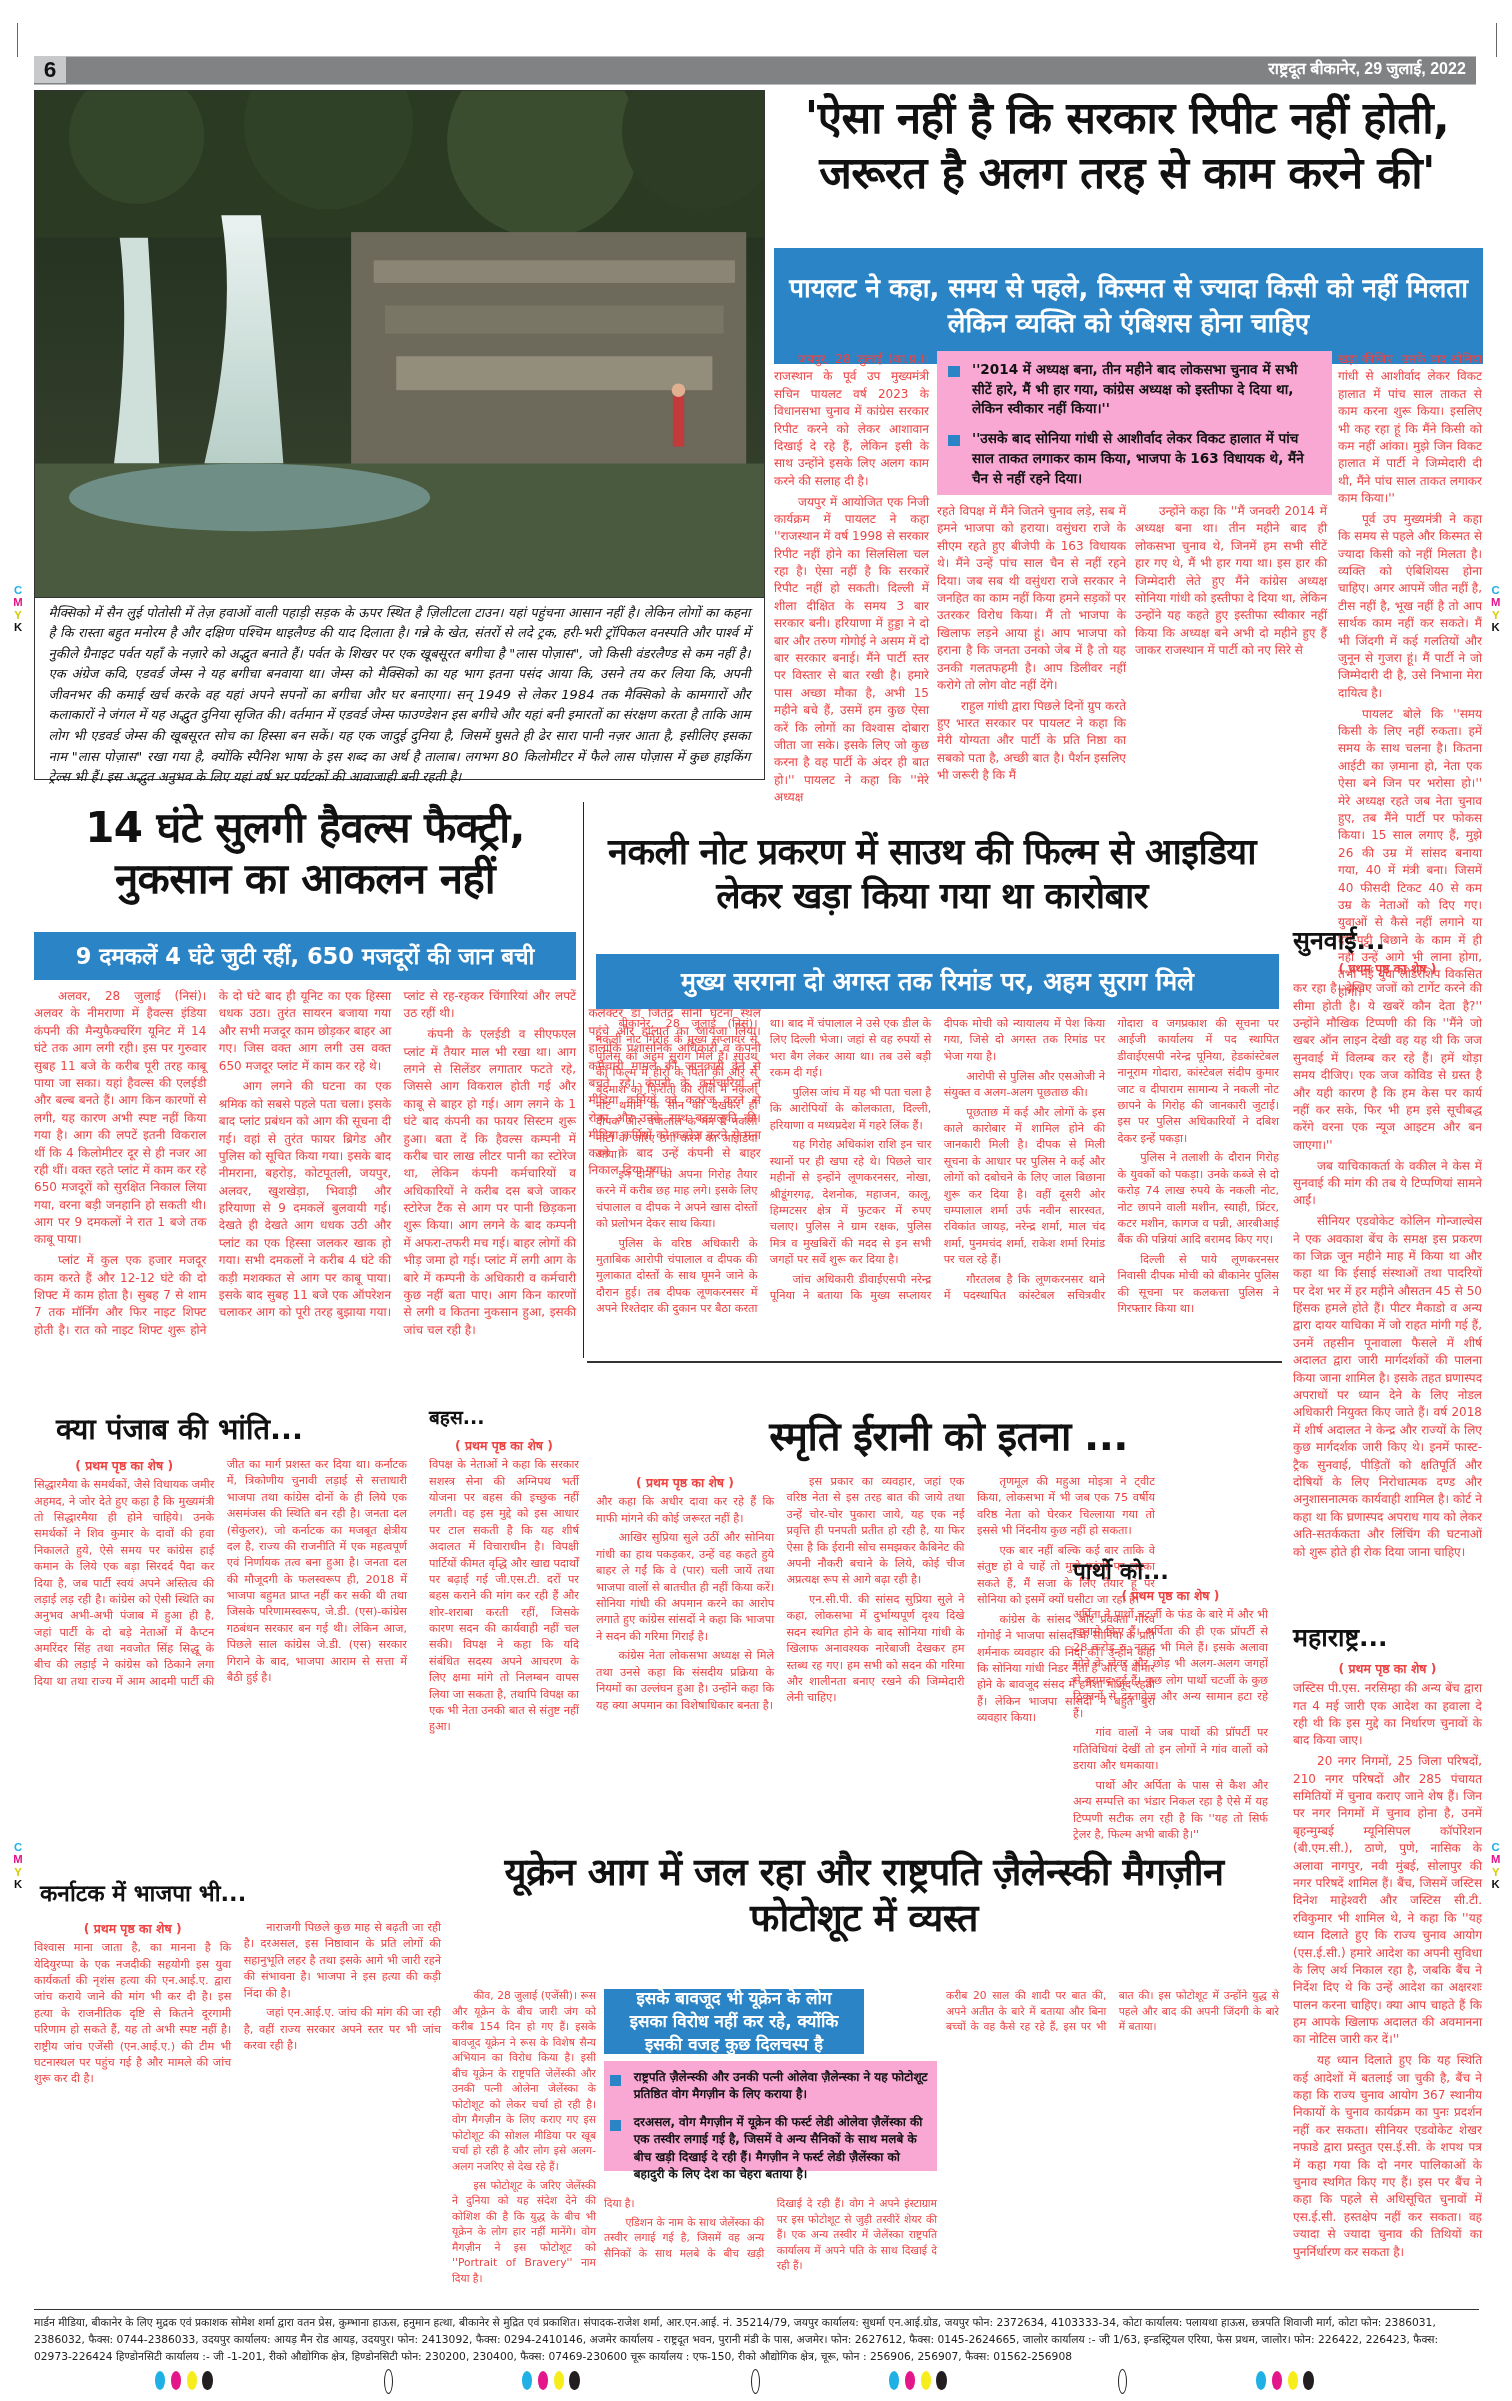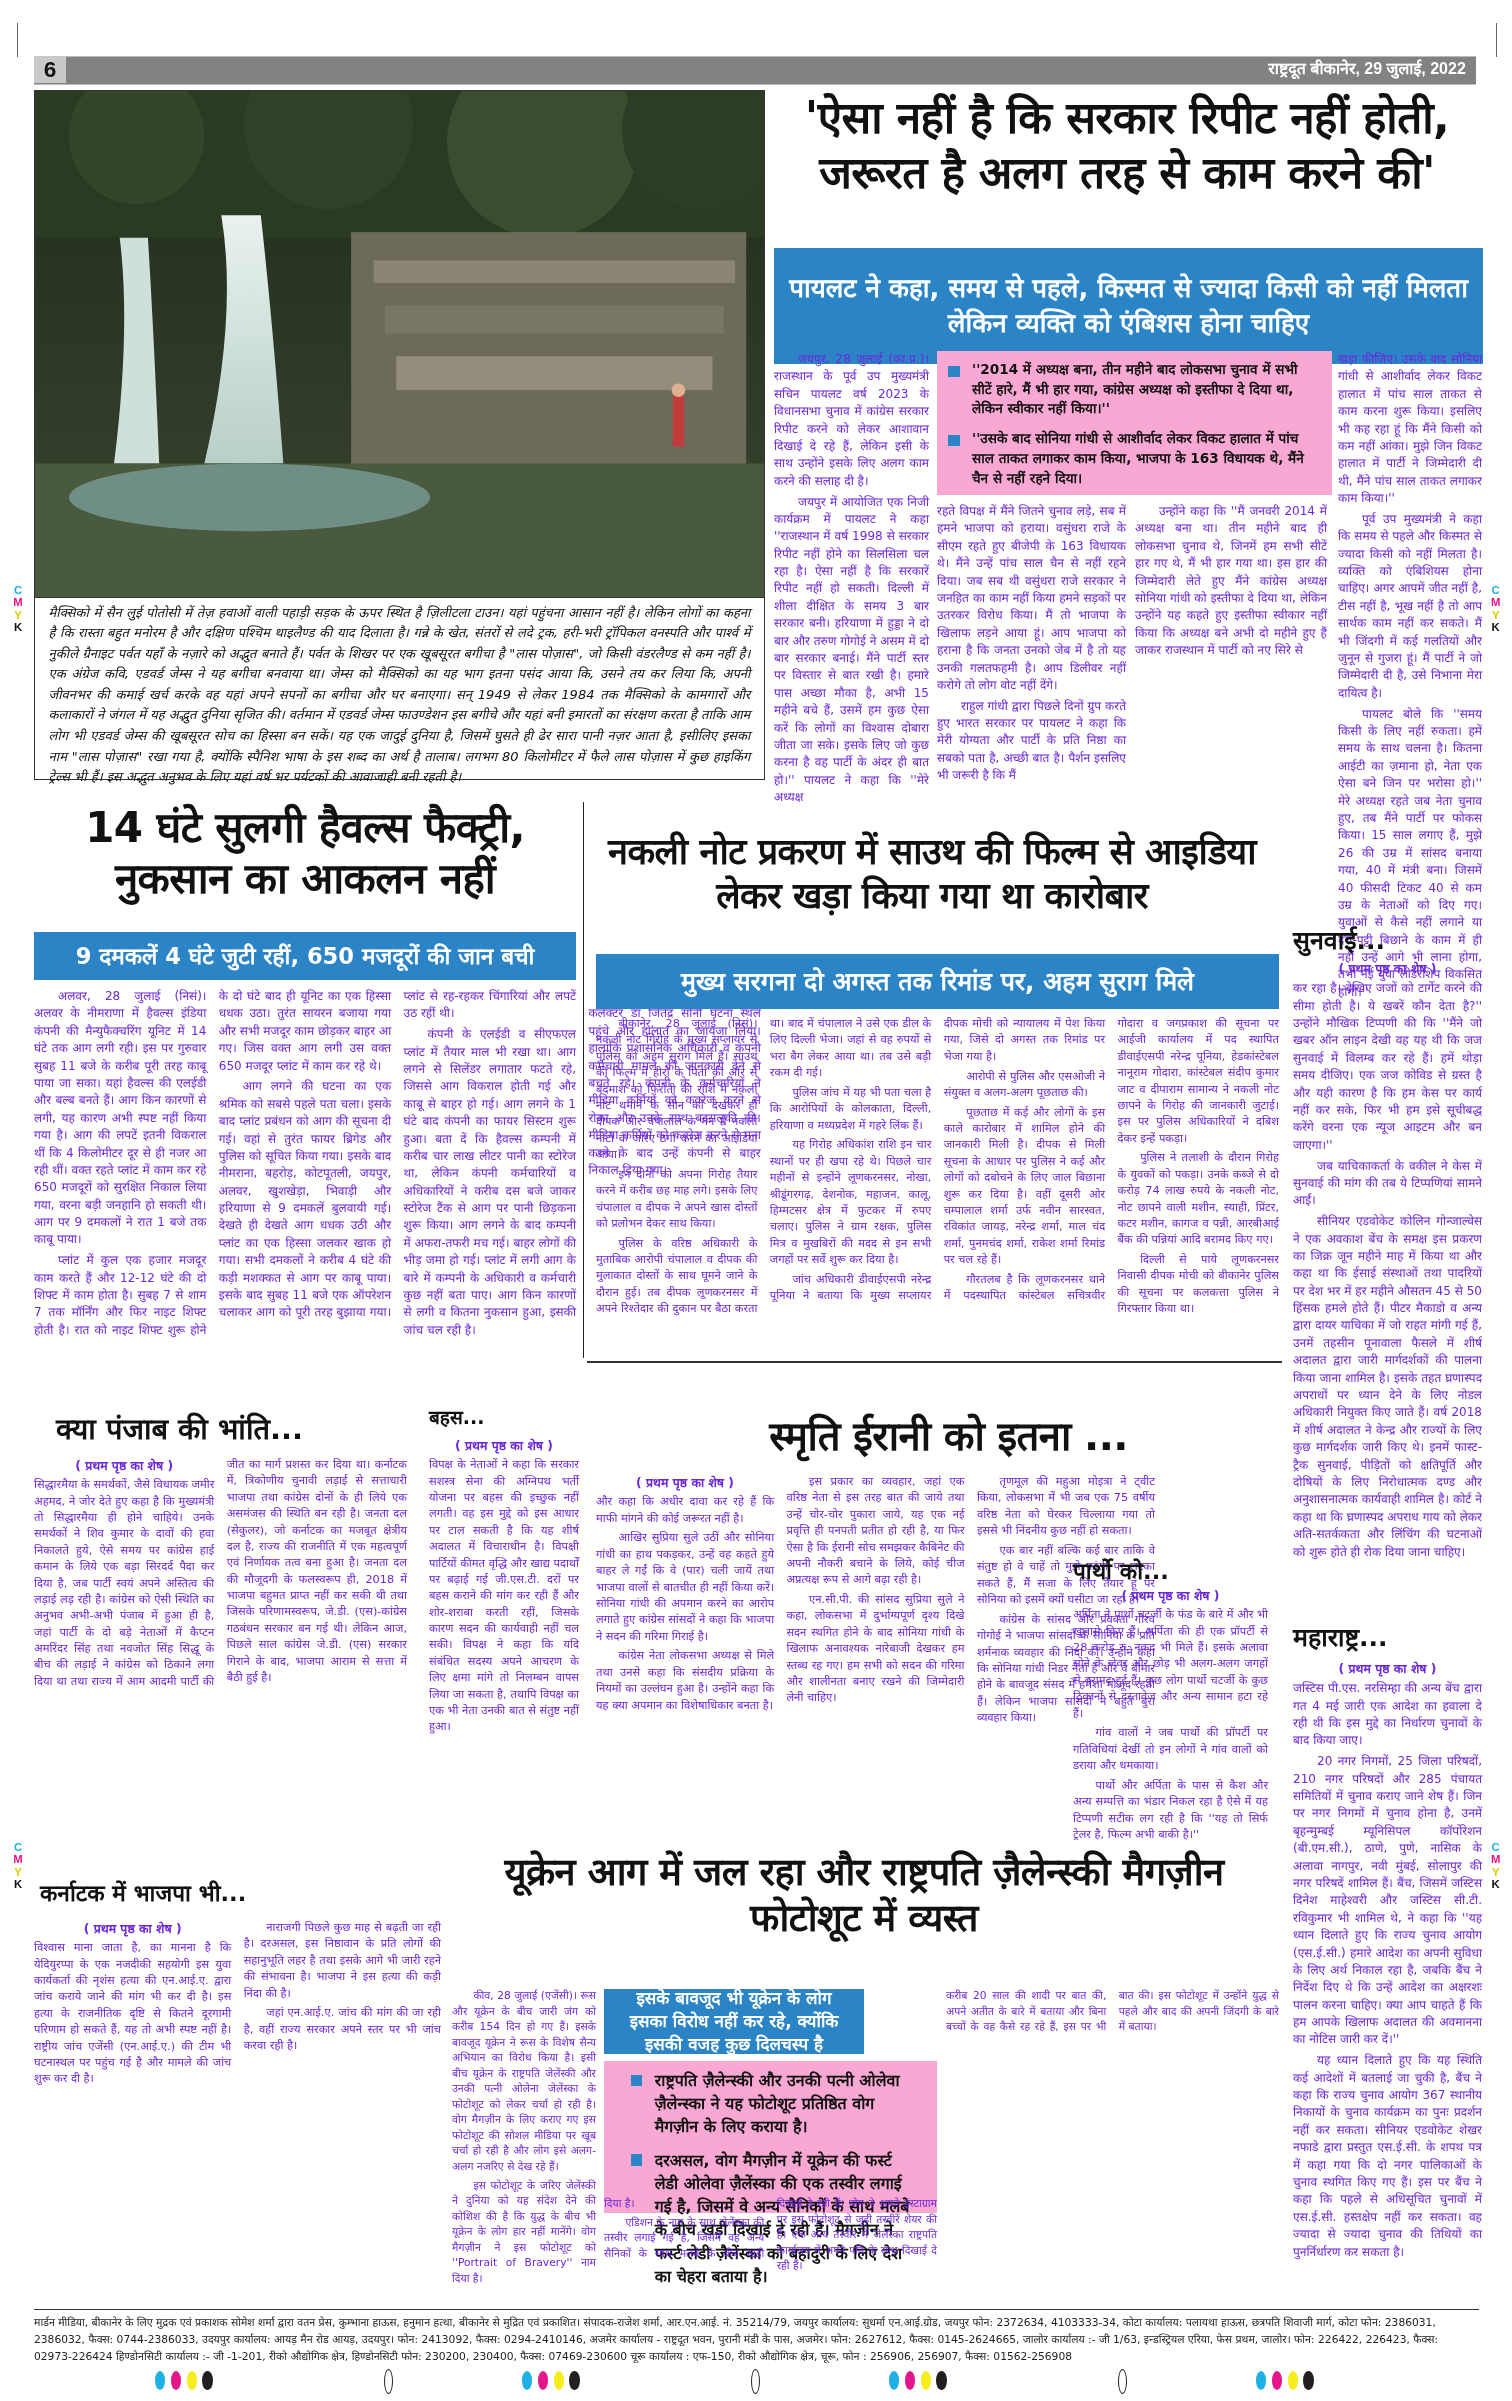--- a/index.html
+++ b/index.html
@@ -3,21 +3,21 @@
 <meta charset="utf-8">
 <style>
   html,body{margin:0;padding:0;background:#fff;}
   body{width:1512px;height:2401px;position:relative;overflow:hidden;font-family:"DejaVu Sans",sans-serif;color:#111;}
   .abs{position:absolute;}
   
   .mast{left:34px;top:56px;width:1442px;height:27px;background:#818284;border-top:1.1px solid #bbb;border-bottom:1.1px solid #bbb;}
   .pageno{left:34px;top:56px;width:32px;height:27px;background:#c8c9cb;color:#111;font:bold 22.6px "Liberation Sans",sans-serif;display:flex;align-items:center;justify-content:center;}
   .mast-date{right:10.2px;top:0;height:27px;line-height:27px;color:#fff;font:bold 16px "Liberation Sans",sans-serif;}
   
-  .cols{column-gap:12.4px;font:12.4px/1.45 "DejaVu Sans",sans-serif;text-align:justify;color:#6d28d9;}
+  .cols{column-gap:12.4px;font:12.4px/1.45 "DejaVu Sans",sans-serif;text-align:justify;color:#ef4444;}
   .cols p{margin:0 0 3.4px 0;text-indent:2em;}
   .cols p.cont{text-indent:0;}
   .sesh{text-align:center;font-weight:bold;font-size:12.4px;margin:0 0 2.3px;text-indent:0 !important;}
   .hl{font:bold 44px/1.22 "DejaVu Sans",sans-serif;letter-spacing:-0.6px;text-align:center;color:#111;}
   .hl-s{font:bold 34px/1.2 "DejaVu Sans",sans-serif;color:#111;}
   .deck{background:#2a84c6;color:#fff;font:bold 25px/1.35 "DejaVu Sans",sans-serif;text-align:center;display:flex;align-items:center;justify-content:center;padding:0 11.3px;box-sizing:border-box;}
   .pull{background:#f9a8d4;box-sizing:border-box;padding:12.4px 14.7px;font:bold 17px/1.45 "DejaVu Sans",sans-serif;}
   .pull .item{display:flex;gap:12.4px;margin-bottom:10.2px;}
   .pull .sq{flex:0 0 11.3px;height:11.3px;background:#2a84c6;margin-top:5.6px;}
   .rule-v{background:#222;width:1.1px;}
@@ -211,21 +211,21 @@
 <div class="abs hl-s" style="left:40px;top:1880px;font-size:22.6px;">कर्नाटक में भाजपा भी...</div>
 <div class="abs cols" style="left:34px;top:1920px;width:407px;height:390px;column-count:2;font-size:11.3px;">
   <div class="sesh">( प्रथम पृष्ठ का शेष )</div>
   <p class="cont">विश्वास माना जाता है, का मानना है कि येदियुरप्पा के एक नजदीकी सहयोगी इस युवा कार्यकर्ता की नृशंस हत्या की एन.आई.ए. द्वारा जांच कराये जाने की मांग भी कर दी है। इस हत्या के राजनीतिक दृष्टि से कितने दूरगामी परिणाम हो सकते हैं, यह तो अभी स्पष्ट नहीं है। राष्ट्रीय जांच एजेंसी (एन.आई.ए.) की टीम भी घटनास्थल पर पहुंच गई है और मामले की जांच शुरू कर दी है।</p>
   <p>नाराजगी पिछले कुछ माह से बढ़ती जा रही है। दरअसल, इस निष्ठावान के प्रति लोगों की सहानुभूति लहर है तथा इसके आगे भी जारी रहने की संभावना है। भाजपा ने इस हत्या की कड़ी निंदा की है।</p>
   <p>जहां एन.आई.ए. जांच की मांग की जा रही है, वहीं राज्य सरकार अपने स्तर पर भी जांच करवा रही है।</p>
 </div>
 
 <div class="abs hl" style="left:446px;top:1849px;width:836px;font-size:38px;">यूक्रेन आग में जल रहा और राष्ट्रपति ज़ैलेन्स्की मैगज़ीन फोटोशूट में व्यस्त</div>
 <div class="abs deck" style="left:604px;top:1989px;width:260px;height:65px;font-size:17px;">इसके बावजूद भी यूक्रेन के लोग इसका विरोध नहीं कर रहे, क्योंकि इसकी वजह कुछ दिलचस्प है</div>
-<div class="abs pull" style="left:604px;top:2061px;width:333px;height:152px;font-size:16px;padding:8px 27px;">
+<div class="abs pull" style="left:604px;top:2061px;width:333px;height:110px;font-size:12px;padding:8px 6px;">
   <div class="item">
       <div class="sq"></div>
       <div>राष्ट्रपति ज़ैलेन्स्की और उनकी पत्नी ओलेवा ज़ैलेन्स्का ने यह फोटोशूट प्रतिष्ठित वोग मैगज़ीन के लिए कराया है।</div>
     </div>
   <div class="item">
       <div class="sq"></div>
       <div>दरअसल, वोग मैगज़ीन में यूक्रेन की फर्स्ट लेडी ओलेवा ज़ैलेंस्का की एक तस्वीर लगाई गई है, जिसमें वे अन्य सैनिकों के साथ मलबे के बीच खड़ी दिखाई दे रही हैं। मैगज़ीन ने फर्स्ट लेडी ज़ैलेंस्का को बहादुरी के लिए देश का चेहरा बताया है।</div>
     </div>
 </div>
 <div class="abs cols" style="left:452px;top:1988px;width:144px;height:322px;font-size:10.7px;">

